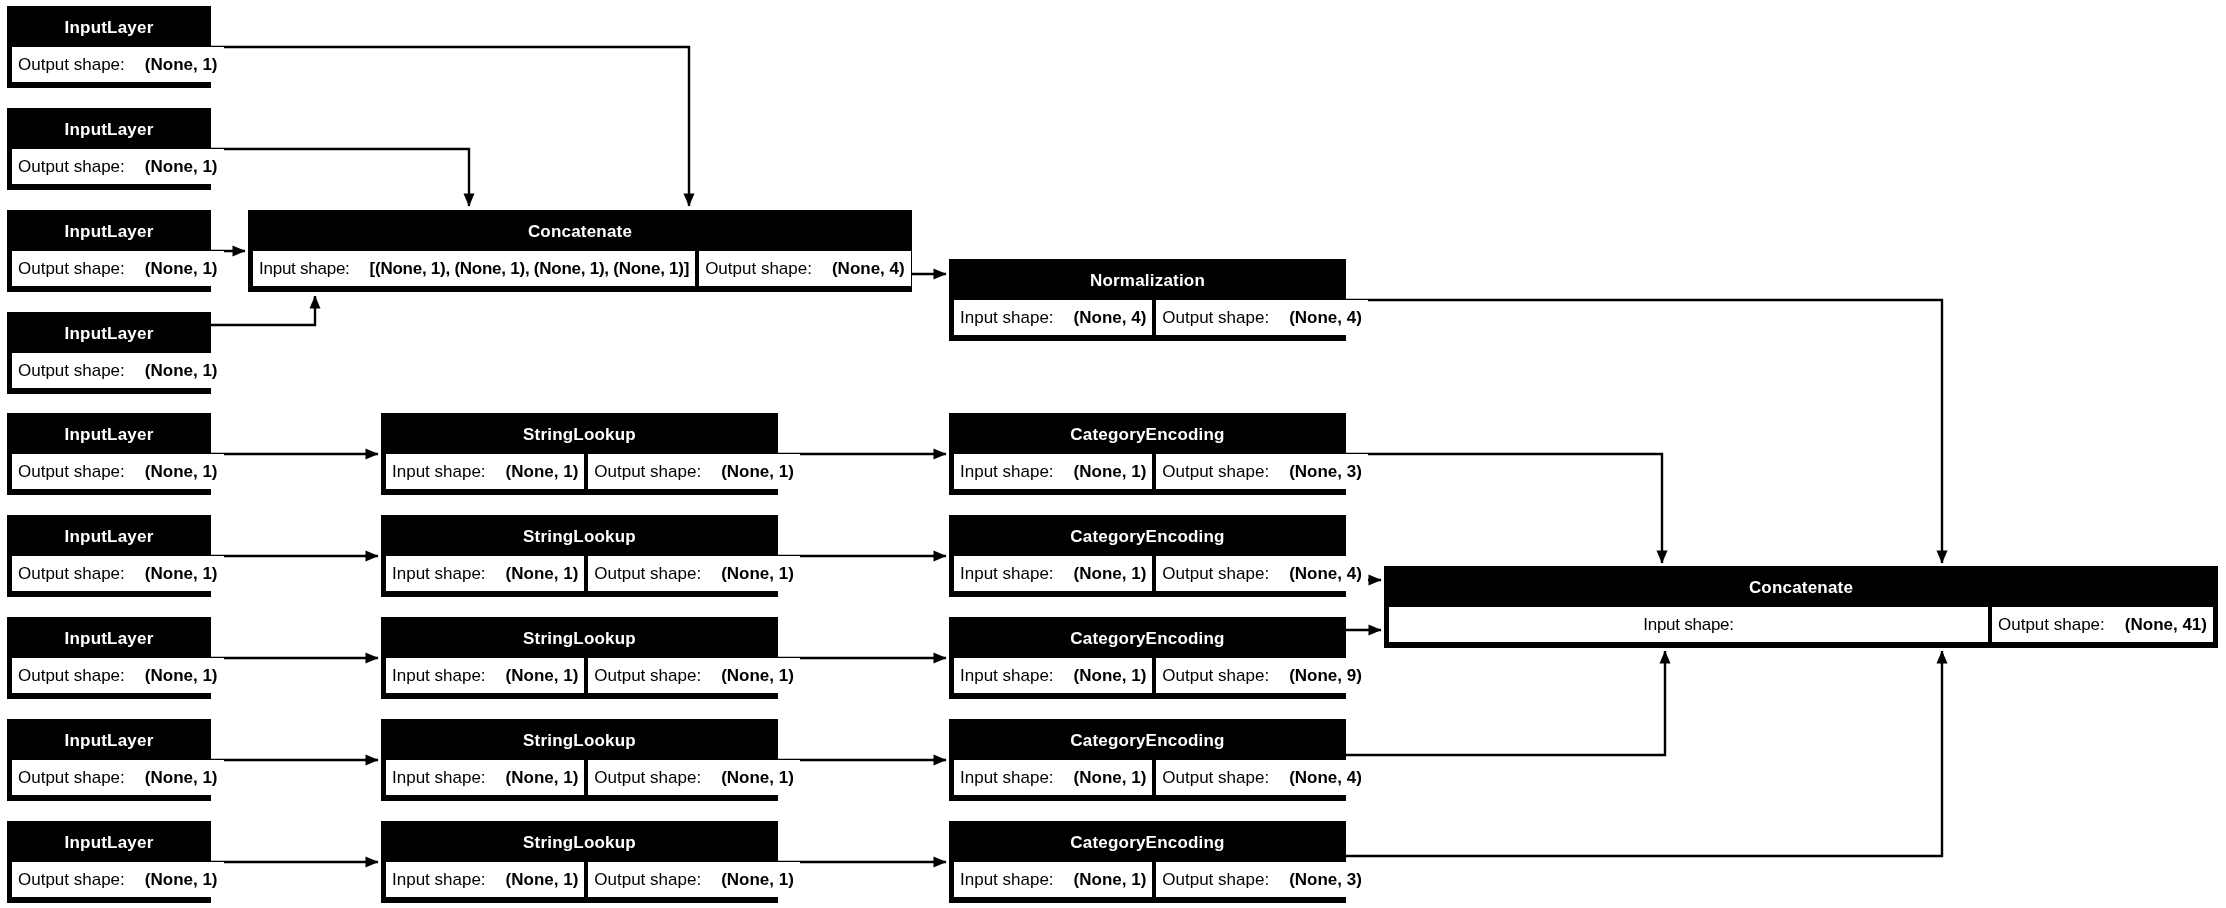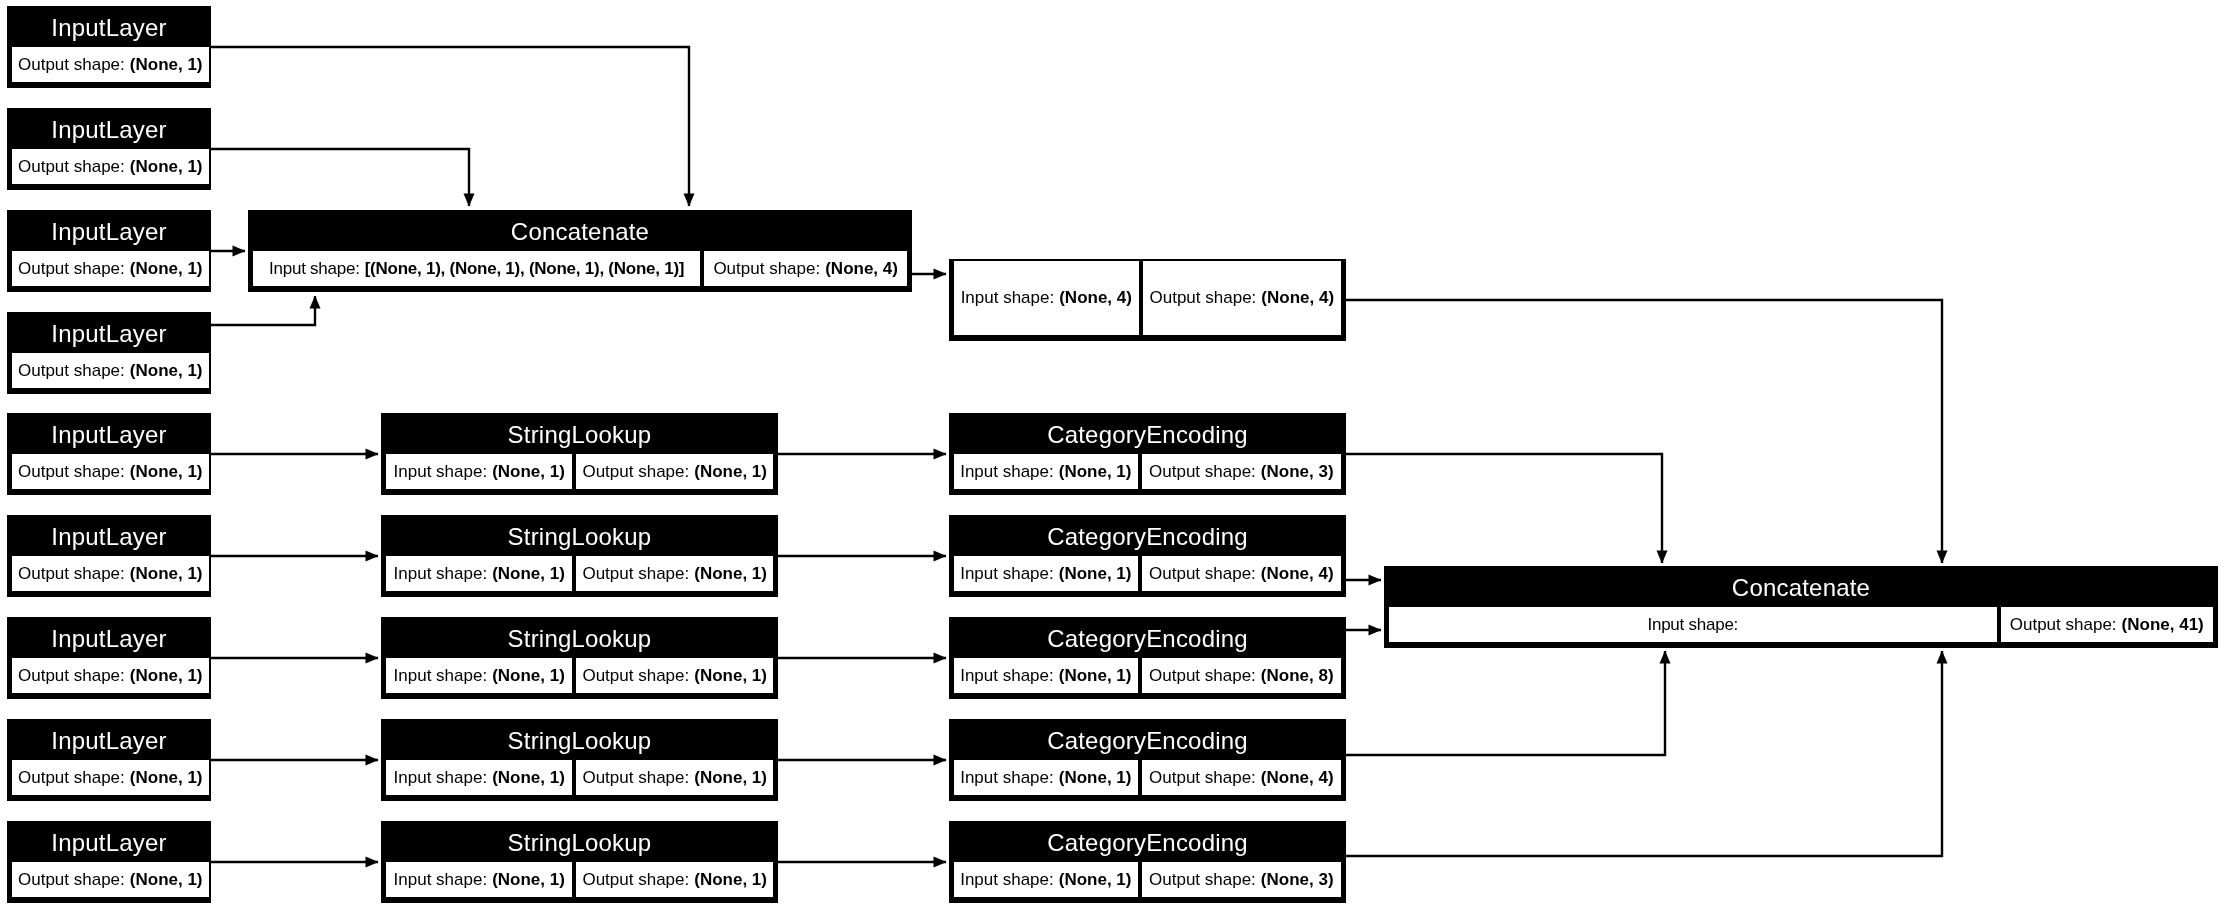--- a/index.html
+++ b/index.html
@@ -2,26 +2,26 @@
 <html><head>
 <meta charset="utf-8">
 <style>
   html,body{margin:0;padding:0;background:#ffffff;}
   .canvas{position:relative;width:2226px;height:908px;background:#ffffff;
           font-family:"Liberation Sans",sans-serif;overflow:hidden;}
   .edges{position:absolute;left:0;top:0;width:2226px;height:908px;}
   .edge{fill:none;stroke:#000000;stroke-width:2.4;}
   .node{position:absolute;background:#000000;border:2px solid #000000;box-sizing:border-box;
         display:flex;flex-direction:column;}
-  .node-title{height:39px;flex:0 0 39px;color:#ffffff;font-weight:normal;font-size:24px;
+  .node-title{height:39px;flex:0 0 39px;color:#ffffff;font-weight:bold;font-size:17px;
         display:flex;align-items:center;justify-content:center;letter-spacing:.2px;}
   .node-cells{flex:1;display:flex;gap:4px;margin:0 3px 4px 3px;}
   .cell{background:#ffffff;color:#000000;display:flex;align-items:center;justify-content:center;
         font-size:17px;white-space:nowrap;padding:0 6px;box-sizing:border-box;}
-  .cell .shp{font-weight:bold;margin-left:5px;}
+  .cell .shp{font-weight:bold;margin-left:20px;}
   .squeeze{letter-spacing:-0.25px;}
 </style>
 </head>
 <body>
 
 <div class="canvas">
 
   <svg class="edges" viewBox="0 0 2226 908">
     <defs>
       <marker id="arrow" markerUnits="userSpaceOnUse" markerWidth="16" markerHeight="12" refX="13" refY="6" orient="auto">
@@ -141,20 +141,21 @@
           <span class="shp">[(None, 1), (None, 1), (None, 1), (None, 1)]</span>
         </div>
       <div class="cell" style="flex:198">
           <span>Output shape:</span>
           <span class="shp">(None, 4)</span>
         </div>
     </div>
   </div>
 
   <div class="node" style="left:949px;top:259px;width:397px;height:82px">
+    <div class="node-title">Normalization</div>
     <div class="node-cells">
       <div class="cell" style="flex:187">
           <span>Input shape:</span>
           <span class="shp">(None, 4)</span>
         </div>
       <div class="cell" style="flex:202">
           <span>Output shape:</span>
           <span class="shp">(None, 4)</span>
         </div>
     </div>
@@ -254,21 +255,21 @@
   </div>
   <div class="node" style="left:949px;top:617px;width:397px;height:82px">
     <div class="node-title">CategoryEncoding</div>
     <div class="node-cells">
       <div class="cell" style="flex:186">
           <span>Input shape:</span>
           <span class="shp">(None, 1)</span>
         </div>
       <div class="cell" style="flex:203">
           <span>Output shape:</span>
-          <span class="shp">(None, 8)</span>
+          <span class="shp">(None, 9)</span>
         </div>
     </div>
   </div>
   <div class="node" style="left:949px;top:719px;width:397px;height:82px">
     <div class="node-title">CategoryEncoding</div>
     <div class="node-cells">
       <div class="cell" style="flex:186">
           <span>Input shape:</span>
           <span class="shp">(None, 1)</span>
         </div>

